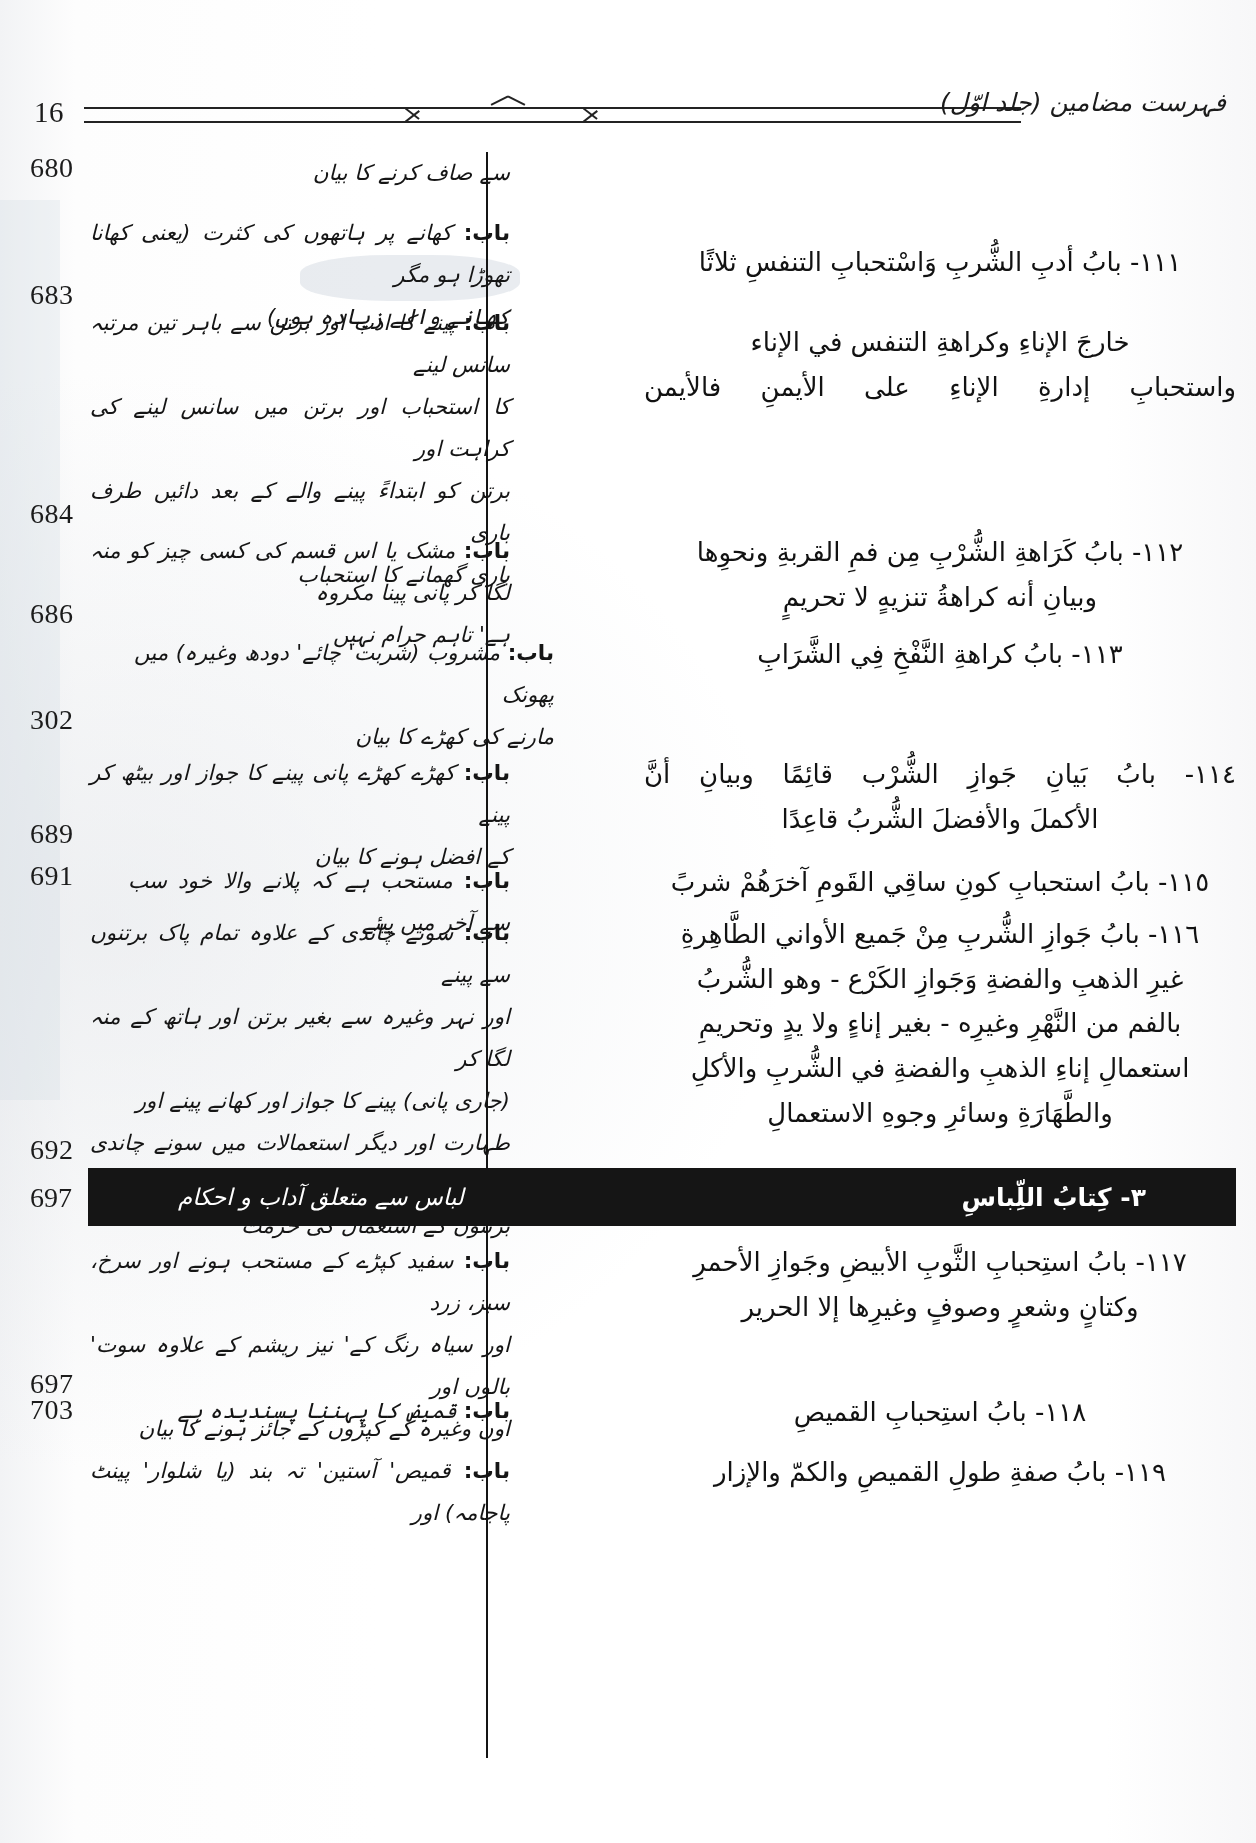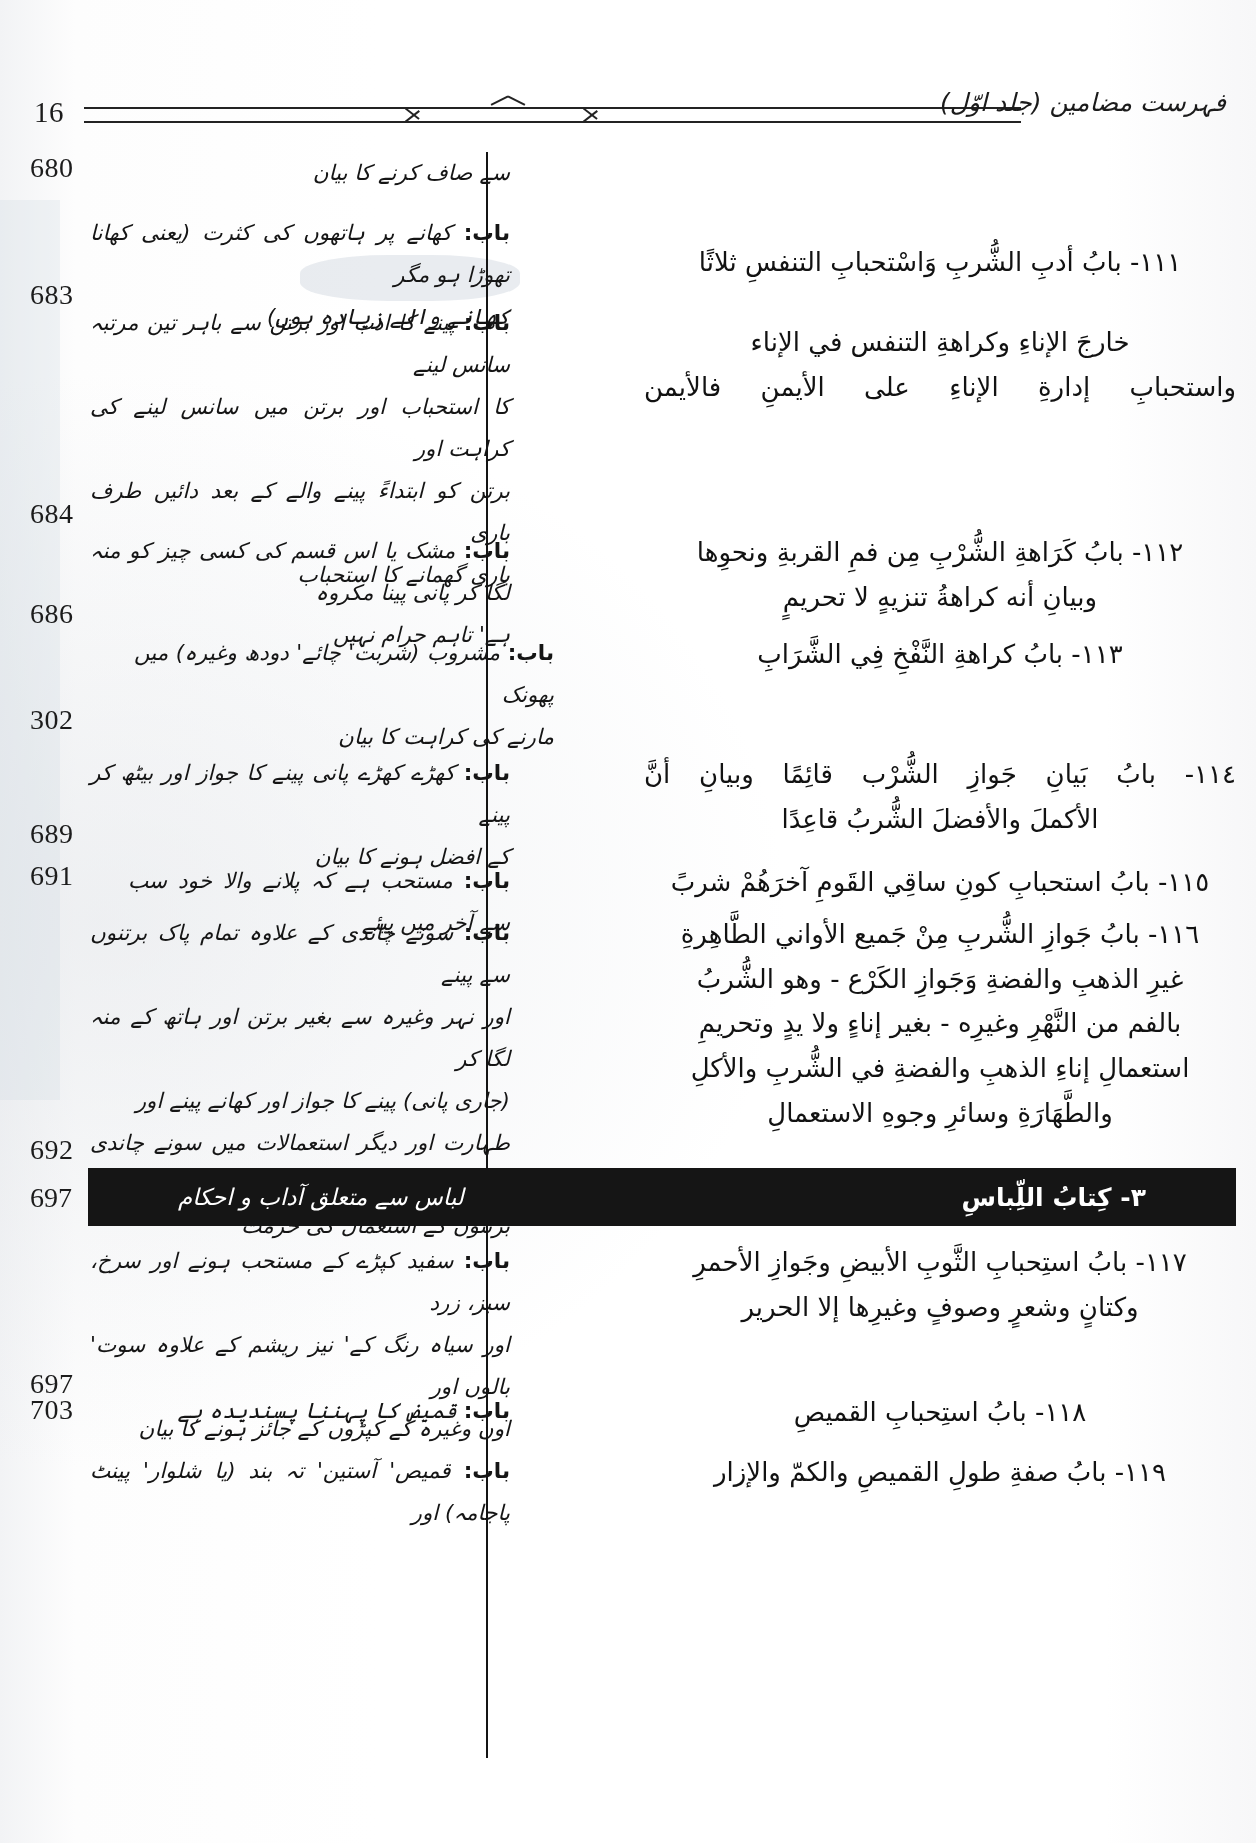--- a/index.html
+++ b/index.html
@@ -294,21 +294,21 @@
     </div>
 
     <div class="entry" style="top:480px;">
       <div class="pnum" style="top:72px;">302</div>
       <div class="col-ar" style="top:0px;">
         <span class="ln">١١٣- بابُ كراهةِ النَّفْخِ فِي الشَّرَابِ</span>
       </div>
       <div class="col-ur" style="top:0px;margin-left:44px;">
         <span class="bb">باب:</span>
         <span>مشروب (شربت' چائے' دودھ وغیرہ) میں پھونک</span><br>
-        <span>مارنے کی کراہت کا بیان</span>
+        <span>مارنے کی کھڑے کا بیان</span>
       </div>
     </div>
 
     <div class="entry" style="top:600px;">
       <div class="pnum" style="top:66px;">689</div>
       <div class="col-ar" style="top:0px;">
         <span class="ln just">١١٤- بابُ بَيانِ جَوازِ الشُّرْب قائِمًا وبيانِ أنَّ</span>
         <span class="ln">الأكملَ والأفضلَ الشُّربُ قاعِدًا</span>
       </div>
       <div class="col-ur" style="top:0px;">

